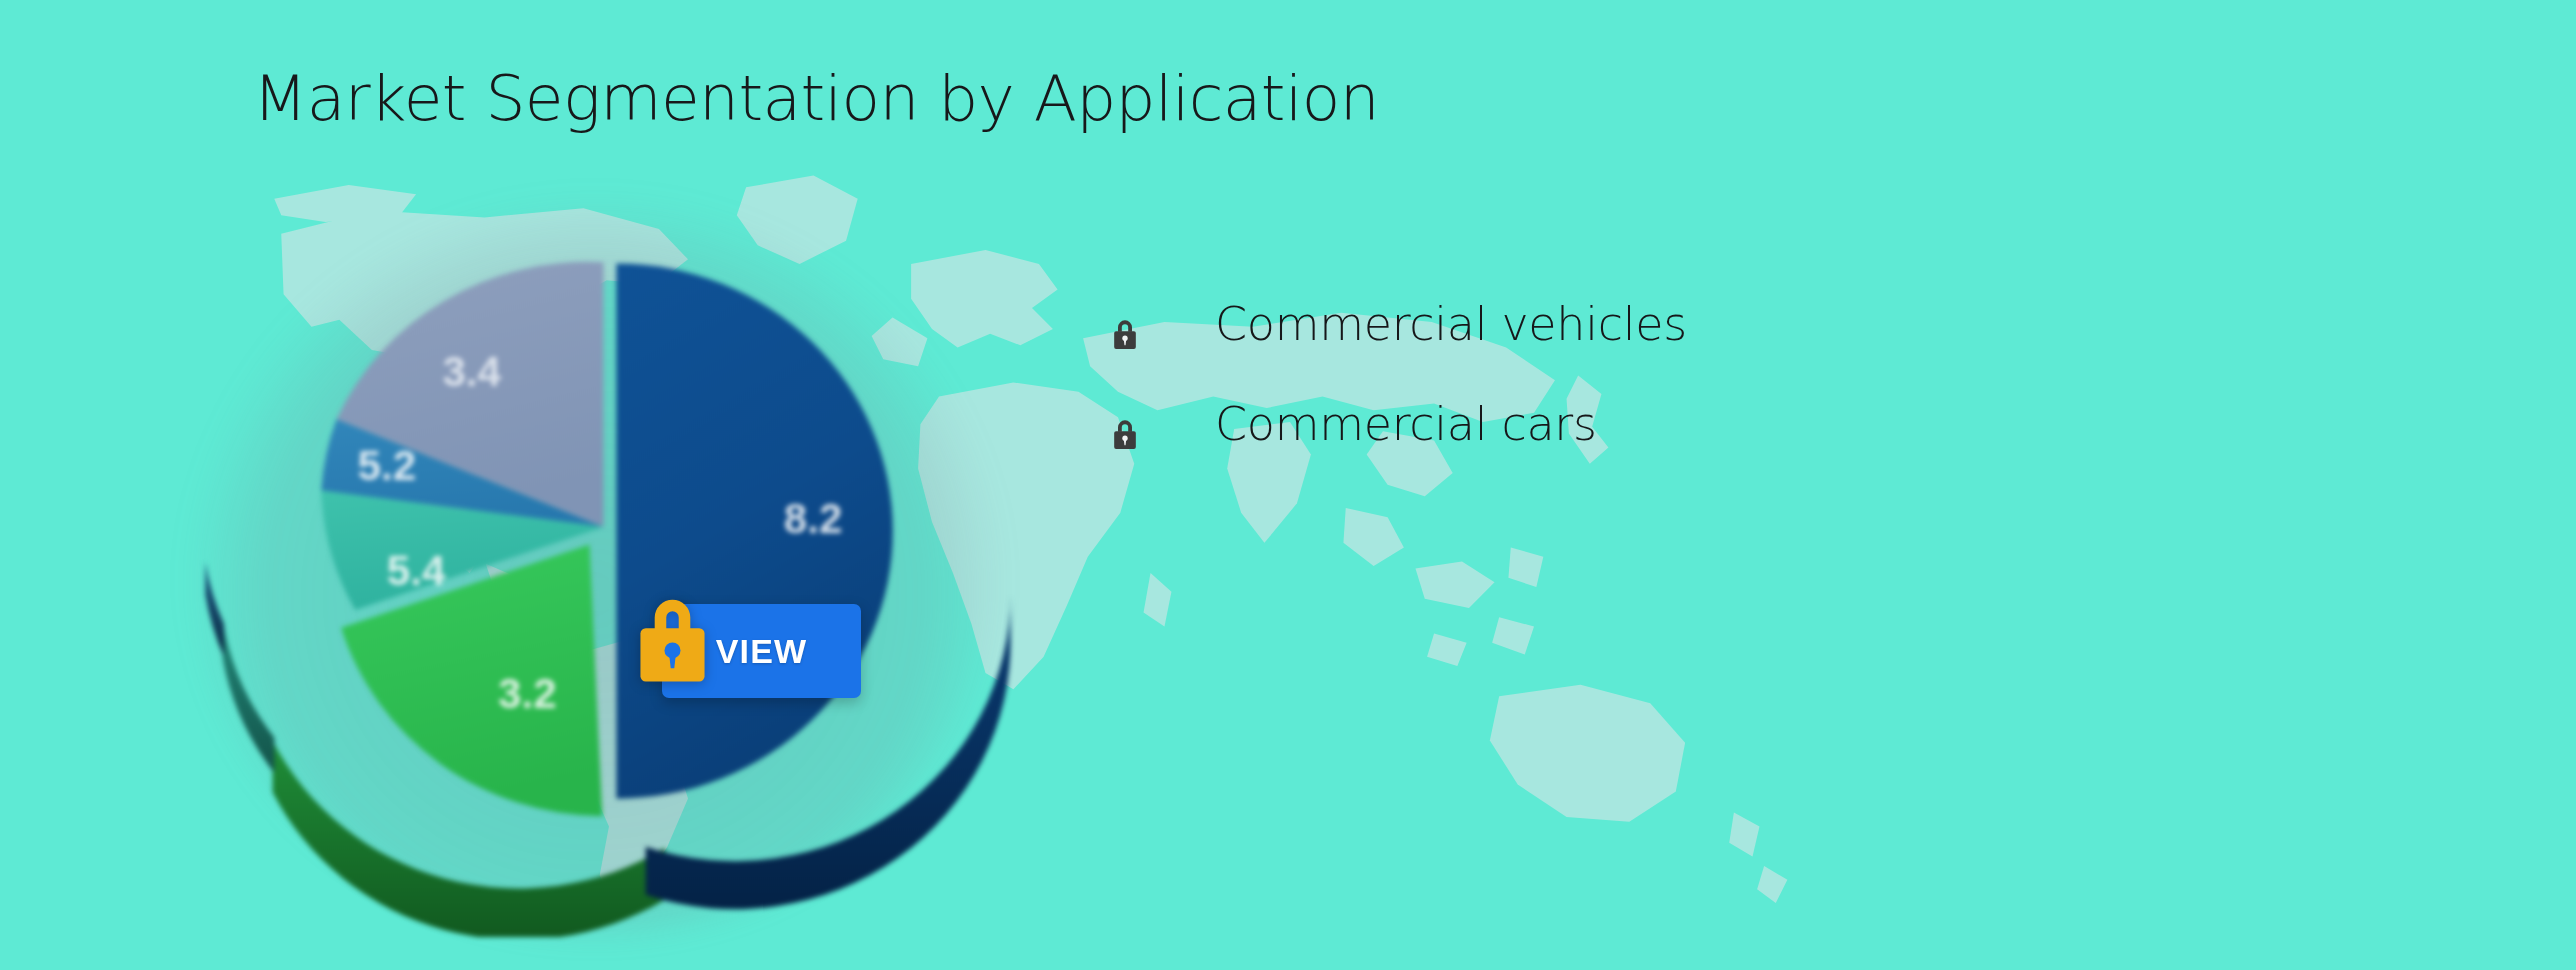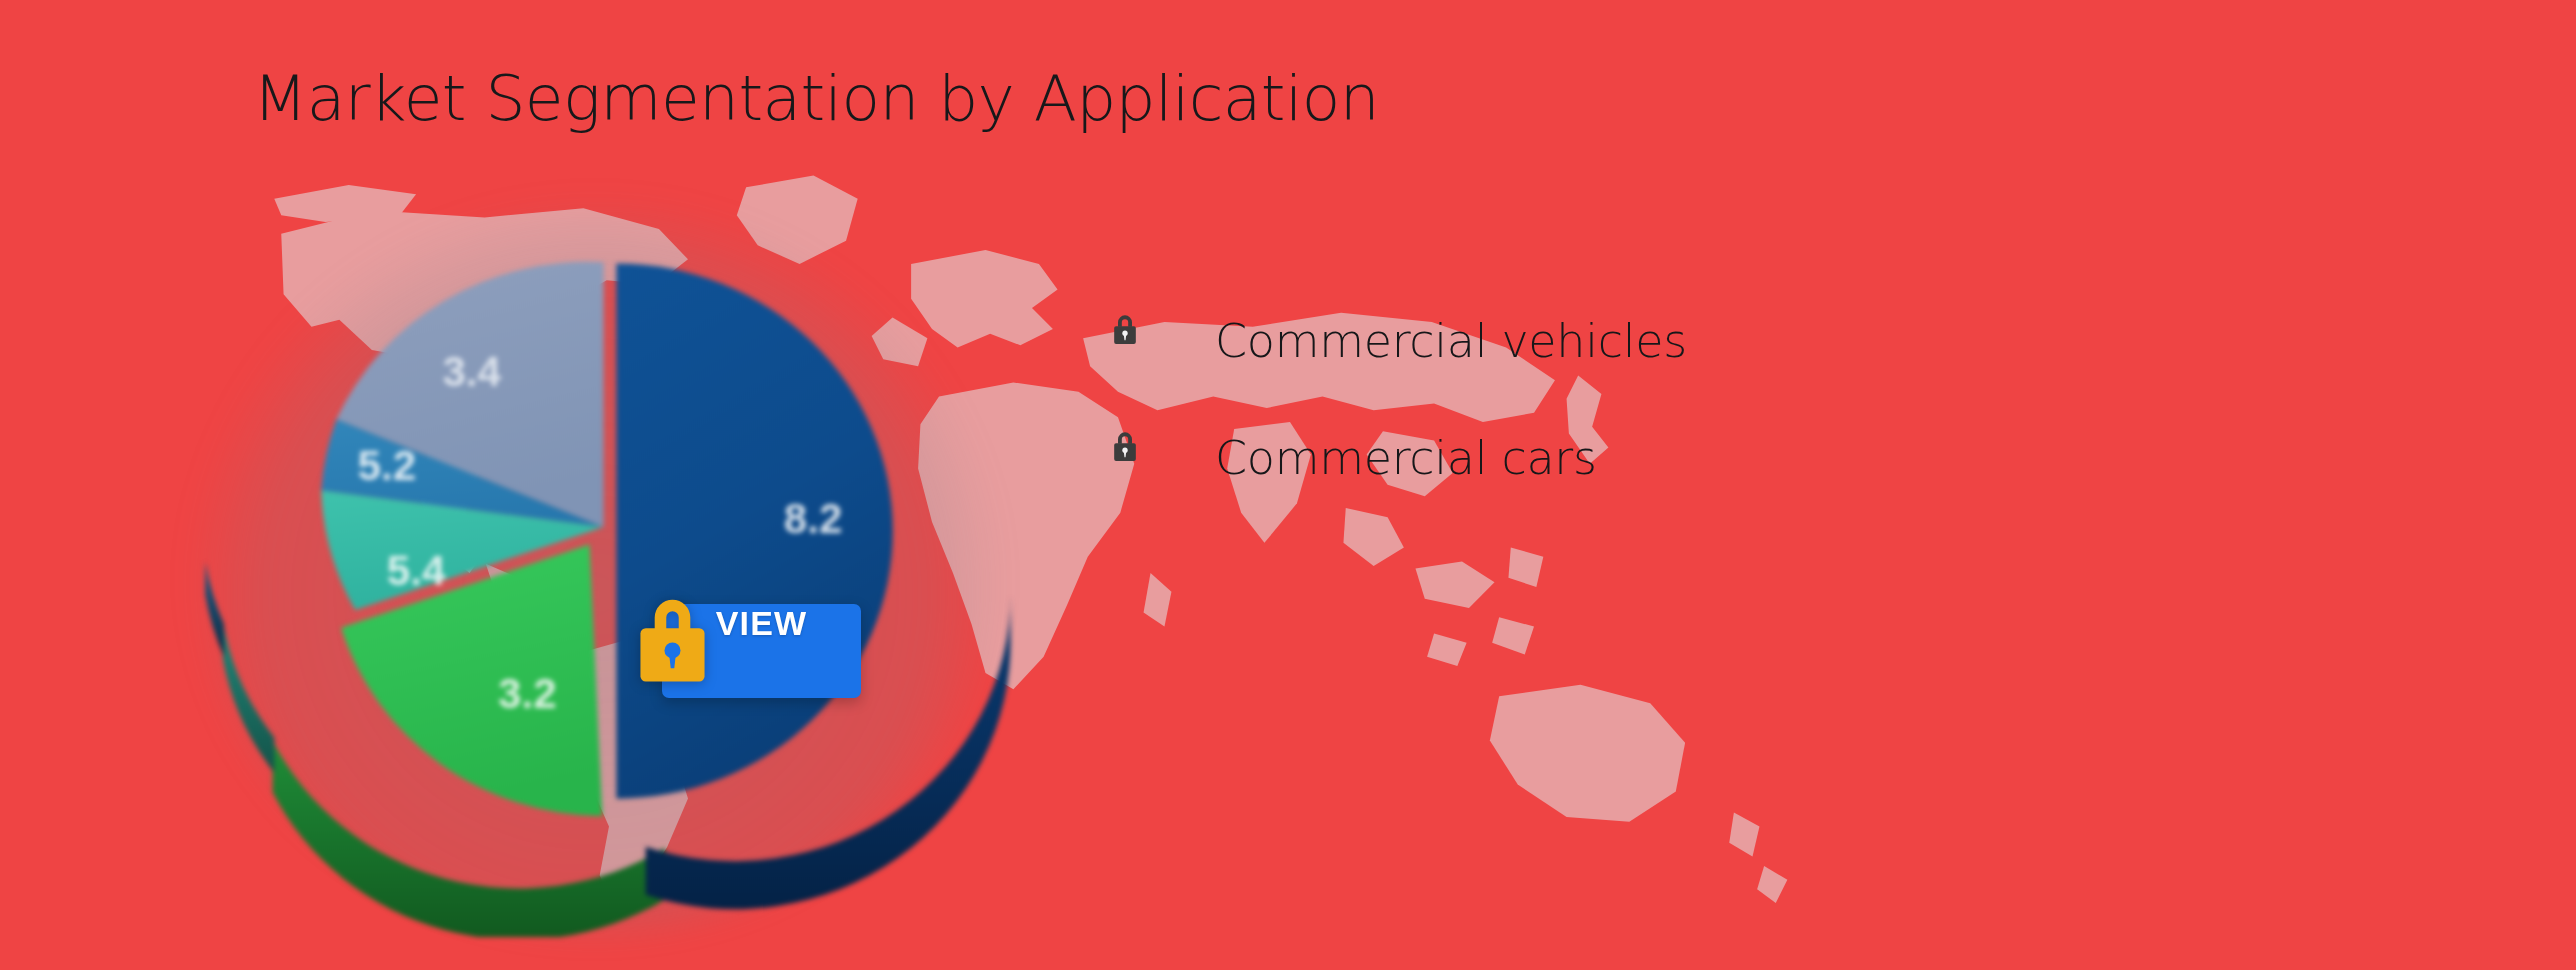--- a/index.html
+++ b/index.html
@@ -2,21 +2,21 @@
 <html style="font-size:9.4px"><head>
 <meta charset="utf-8">
 <style>
   html,body{margin:0;padding:0;}
   body{
     width:2576px;height:970px;
     background:#f2f3f4;
     font-family:"Liberation Sans", sans-serif;
     overflow:hidden;position:relative;
   }
-  #stage{position:absolute;inset:0;overflow:hidden;background:#ef4444;}
+  #stage{position:absolute;inset:0;overflow:hidden;background:#5eead4;}
 
   
   .map-wm{
     position:absolute;left:193px;top:164px;width:1757px;height:767px;
     opacity:.55;pointer-events:none;
   }
   .map-wm svg{width:100%;height:100%;display:block;}
 
   
   .title{
@@ -46,40 +46,40 @@
   
   .view-overlay{
     position:absolute;left:493px;top:436px;
     width:234px;height:115px;
   }
   .view-btn{
     position:absolute;left:34px;top:16.4px;
     width:199px;height:94px;
     background:#1b73e8;border-radius:7px;
     box-shadow:0 4.1px 13px rgba(0,0,0,.22);
-    display:flex;align-items:flex-start;justify-content:center;
+    display:flex;align-items:center;justify-content:center;
     cursor:pointer;border:none;padding:0;
   }
   .view-btn-label{
     color:#ffffff;font-size:34px;font-weight:700;
     letter-spacing:1.2px;
     font-family:"Liberation Sans",sans-serif;
     text-shadow:0 1.2px 2.9px rgba(0,0,0,.22);
   }
   .lock-big{
     position:absolute;left:0;top:0;width:89px;height:100px;
     filter:drop-shadow(0 2.9px 5.9px rgba(0,0,0,.25));
   }
 
   
   .legend{
     position:absolute;left:1111px;top:297px;
     display:flex;flex-direction:column;gap:46px;
   }
-  .legend-row{display:flex;align-items:flex-start;margin-top:17px;}
+  .legend-row{display:flex;align-items:flex-end;}
   .legend-lock{width:28px;height:32px;flex:0 0 auto;margin-right:76px;}
   .legend-label{
     font-size:46px;font-weight:300;color:#161719;
     white-space:nowrap;letter-spacing:-0.3px;
     font-family:"DejaVu Sans","Liberation Sans",sans-serif;
     font-stretch:condensed;
   }
 </style>
 </head>
 <body>

